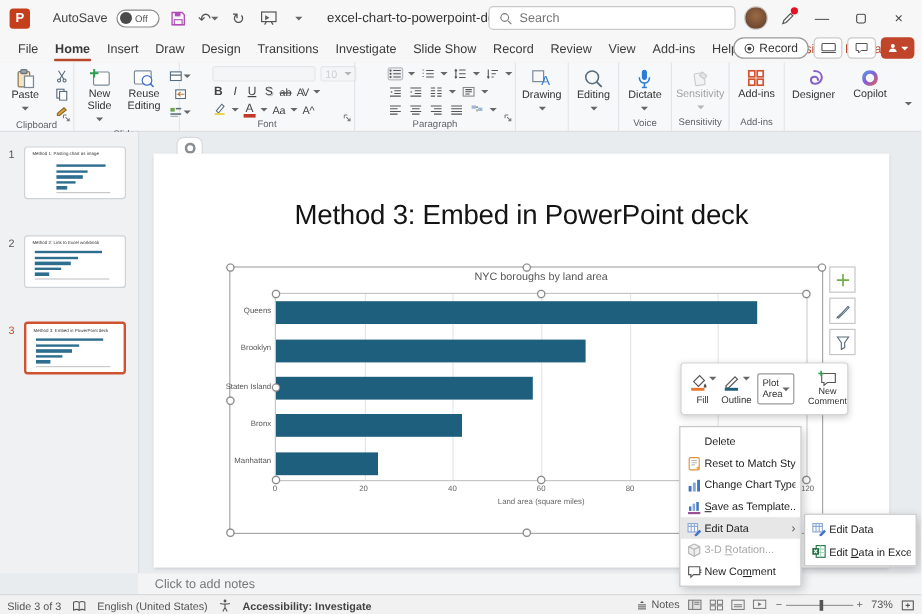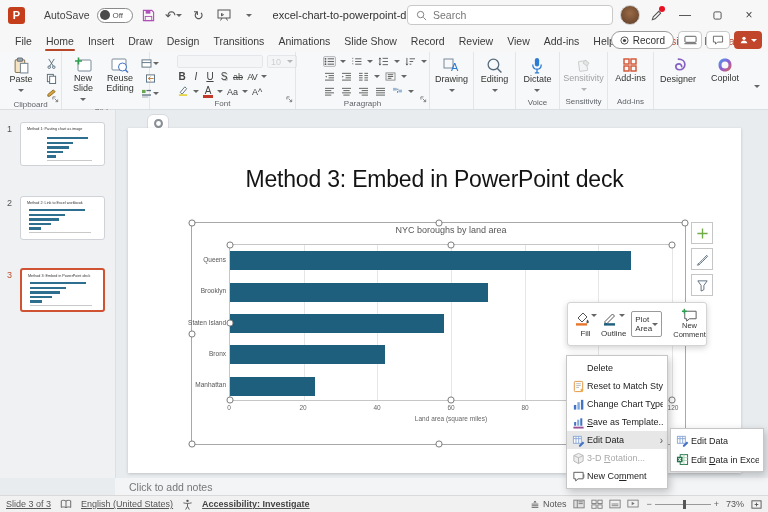--- a/index.html
+++ b/index.html
@@ -22,21 +22,21 @@
   .searchbox input { border:none; outline:none; font-size:10.5px; color:#444; width:150px; font-family:"Liberation Sans",sans-serif; background:transparent; }
   .tb-right { position:absolute; right:0; top:0; height:30px; display:flex; align-items:center; gap:6px; padding-right:6px; }
   .avatar { width:20px; height:20px; border-radius:50%; background:radial-gradient(circle at 50% 40%, #9a6a46, #5d3c26); border:1px solid #ccc; }
   .pen-wrap { position:relative; width:20px; height:20px; display:flex; align-items:center; justify-content:center; }
   .red-dot { position:absolute; right:1px; top:1px; width:6px; height:6px; background:#e81123; border-radius:50%; }
   .winbtn { width:26px; height:22px; display:flex; align-items:center; justify-content:center; color:#444; font-size:12px; }
 
   
   .tabstrip { position:absolute; left:0; top:30px; width:768px; height:22px; background:#f7f7f7; display:flex; align-items:center; padding-left:8px; }
   .tab { font-size:10.5px; color:#3b3b3b; padding:3px 7px; position:relative; white-space:nowrap; }
-  .tab.active { font-weight:normal; }
+  .tab.active { font-weight:bold; }
   .tab.active::after { content:""; position:absolute; left:6px; right:6px; bottom:-1px; height:2.5px; background:#b7472a; border-radius:2px; }
   .tab.contextual { color:#b7472a; }
   .tabs-right { position:absolute; right:6px; top:31px; display:flex; align-items:center; gap:4px; }
   .record-pill { border:1px solid #9a9a9a; border-radius:10px; height:18px; display:flex; align-items:center; gap:4px; padding:0 8px; font-size:10px; color:#333; background:#fff; }
   .sq-btn { border:1px solid #c9c9c9; border-radius:4px; height:18px; width:24px; background:#fff; display:flex; align-items:center; justify-content:center; }
   .share-btn { background:#c0452b; border-radius:4px; height:18px; width:28px; display:flex; align-items:center; justify-content:center; gap:2px; }
   .share-btn .cv { border-top-color:#fff; }
 
   
   .ribbon { position:absolute; left:0; top:52px; width:768px; height:58px; background:#f7f8f9; border-bottom:1px solid #dcdfe2; display:flex; }
@@ -105,21 +105,21 @@
   .mi.dis { color:#a9a9a9;justify-content:flex-end; }
   .mico { width:17px; display:flex; align-items:center; justify-content:center; flex:none; }
   .mlabel { flex:1; white-space:nowrap; overflow:hidden; }
   .marrow { font-size:10px; color:#555; padding-left:2px; }
   .submenu { position:absolute; left:670px; top:428px; width:94px; background:#fff; border:1px solid #c6c6c6; box-shadow:2px 3px 8px rgba(0,0,0,.22); z-index:31; padding:2px 0; }
   .submenu .mi { height:19px; }
 
   
   .notes { position:absolute; left:115px; top:478px; width:653px; height:17px; background:#f2f4f6; font-size:10.5px; color:#777; display:flex; align-items:center; padding-left:14px; }
   .statusbar { position:absolute; left:0; top:495px; width:768px; height:17px; background:#f1f1f1; border-top:1px solid #dadada; display:flex; align-items:center; font-size:9px; color:#555; padding:0 6px; }
-  .sb-left { display:flex; align-items:center; gap:9px;text-decoration:underline; }
+  .sb-left { display:flex; align-items:flex-end; gap:9px; }
   .sb-right { margin-left:auto; display:flex; align-items:center; gap:7px; }
   .sb-bold { font-weight:bold; color:#444; }
   .viewics { display:flex; align-items:center; gap:6px; }
   .zoomslider { display:flex; align-items:center; gap:3px; color:#666; }
   .ztrack { width:56px; height:1px; background:#999; position:relative; }
   .zthumb { position:absolute; left:28px; top:-4px; width:3px; height:9px; background:#555; }
 </style>
 </head>
 <body>
 
@@ -181,21 +181,21 @@
     </div>
   </div>
 
   <div class="tabstrip" id="tab-strip">
       <div class="tab">File</div>
       <div class="tab active">Home</div>
       <div class="tab">Insert</div>
       <div class="tab">Draw</div>
       <div class="tab">Design</div>
       <div class="tab">Transitions</div>
-      <div class="tab">Animations</div>
+      <div class="tab">Investigate</div>
       <div class="tab">Slide Show</div>
       <div class="tab">Record</div>
       <div class="tab">Review</div>
       <div class="tab">View</div>
       <div class="tab">Add-ins</div>
       <div class="tab">Help</div>
       <div class="tab contextual">Chart Design</div>
       <div class="tab contextual">Format</div>
     </div>
   <div class="tabs-right">

